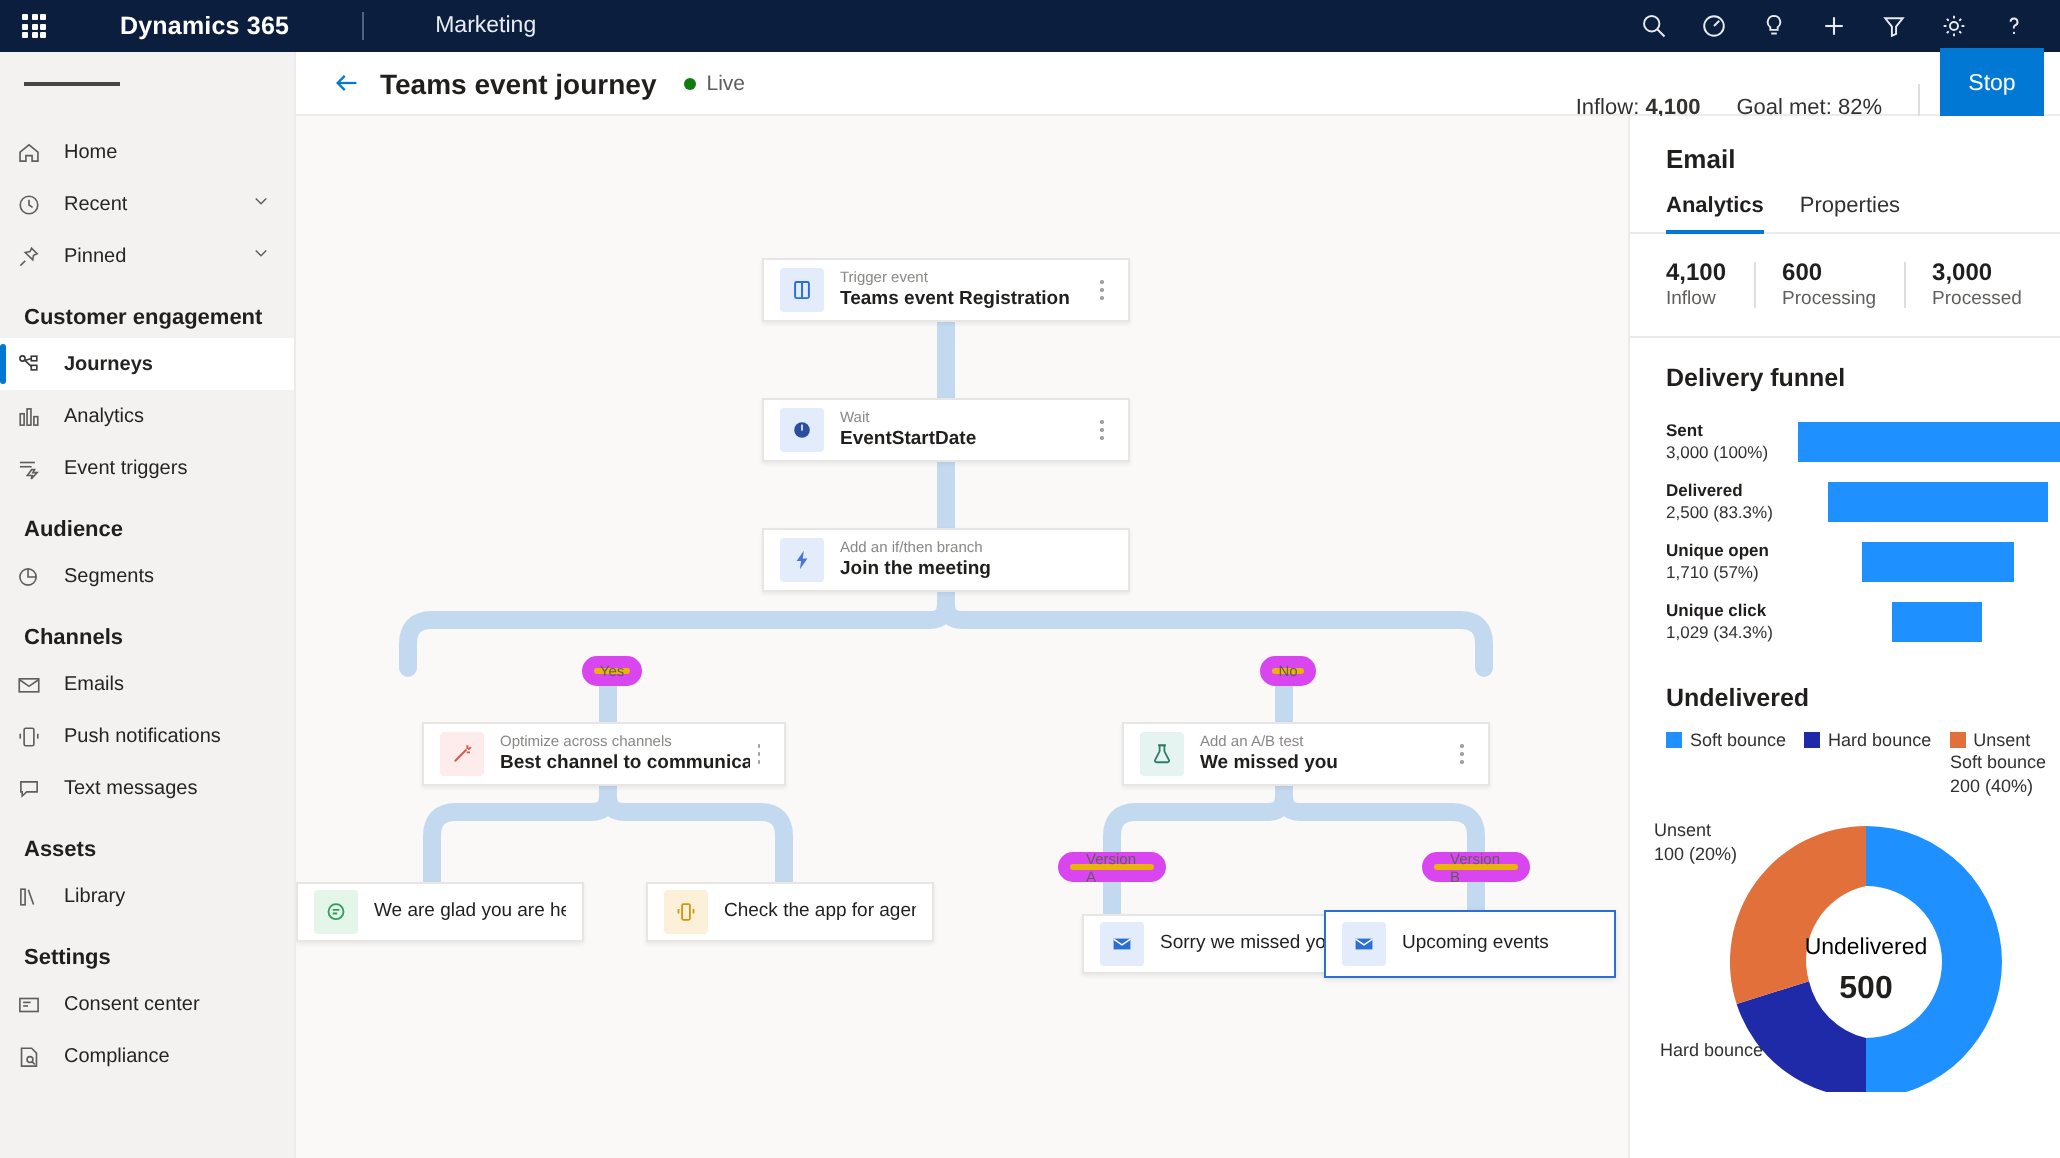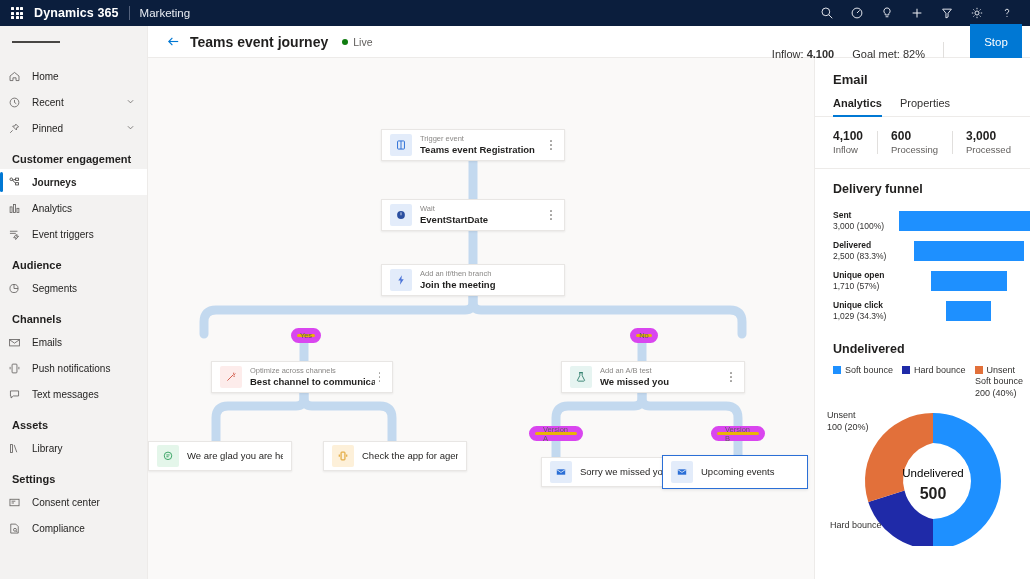--- a/index.html
+++ b/index.html
@@ -12,20 +12,21 @@
     color: #323130;
   }
   #app { position: relative; width: 1030px; height: 579px; }
 
   
   .brandbar {
     position: absolute; top: 0; left: 0; width: 1030px; height: 26px;
     background: #0b1e3d;
     display: flex; align-items: center;
     color: #ffffff;
+    gap: 26px;
   }
   .waffle { width: 34px; display:flex; align-items:center; justify-content:center; cursor:pointer; }
   .waffle-grid { display:grid; grid-template-columns: repeat(3,3px); grid-template-rows: repeat(3,3px); gap:1.5px; }
   .waffle-grid i { width:3px; height:3px; background:#ffffff; display:block; border-radius:0.5px;}
   .brand-name { font-size: 12.5px; font-weight: bold; letter-spacing: .1px; }
   .brand-sep { width:1px; height:14px; background:#54627d; margin: 0 10px; }
   .brand-app { font-size: 11.5px; font-weight: normal; color:#e9edf3; }
   .brand-right { margin-left:auto; display:flex; align-items:center; height:26px; padding-right:8px; }
   .bicon { width:30px; height:26px; display:flex; align-items:center; justify-content:center; cursor:pointer; }
   .bicon svg { display:block; }
@@ -65,21 +66,21 @@
   .live-wrap { display:flex; align-items:center; margin-left:14px; }
   .live-dot { width:6px; height:6px; border-radius:50%; background:#107c10; }
   .live-text { font-size:10.5px; color:#605e5c; margin-left:5px; }
   .cmd-right { margin-left:auto; display:flex; align-items:flex-end; }
   .metric-inline { font-size:11px; color:#323130; margin-right:18px; }
   .metric-inline b { font-weight:bold; }
   .cmd-div { width:1px; height:18px; background:#e1dfdd; margin-right:10px; }
   .stopbtn {
     background:#0078d4; color:#ffffff; border:none;
     font-size:11.5px; font-family:inherit;
-    height:36px; min-width:52px; padding:0 14px; cursor:pointer;margin-left:16px;
+    height:36px; min-width:52px; padding:0 14px; cursor:pointer;
   }
 
   
   .canvas {
     position:absolute; top:58px; left:148px; width:666px; height:521px;
     background:#faf9f8; overflow:hidden;
   }
   .canvas svg.links { position:absolute; top:0; left:0; width:666px; height:521px; }
   .node {
     position:absolute; background:#ffffff; border:1px solid #e8e6e4;

